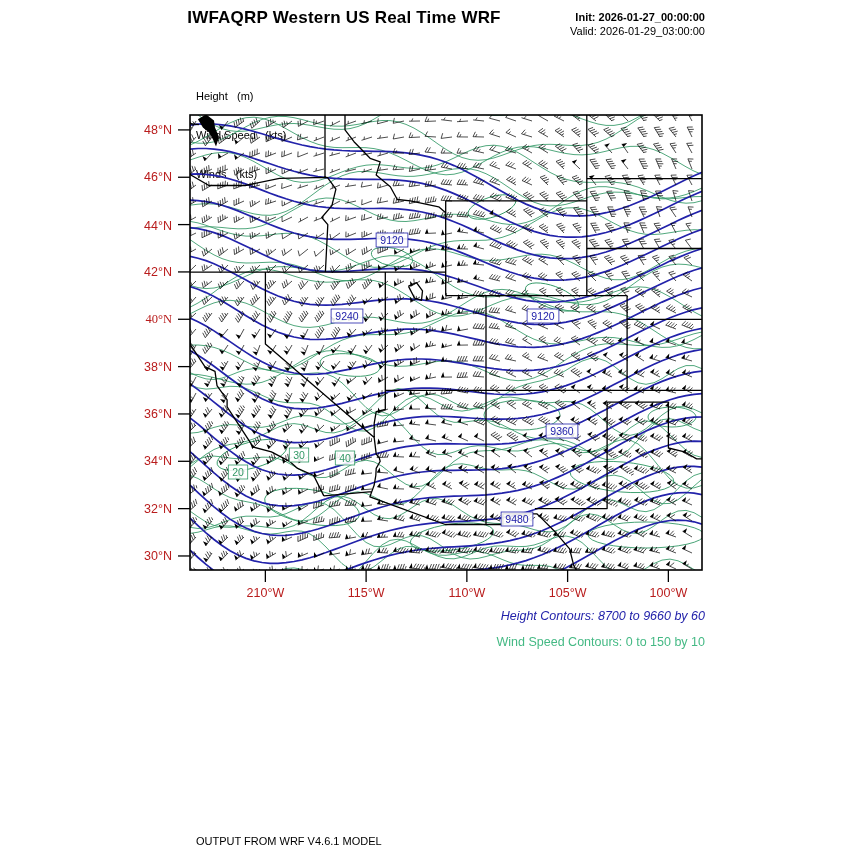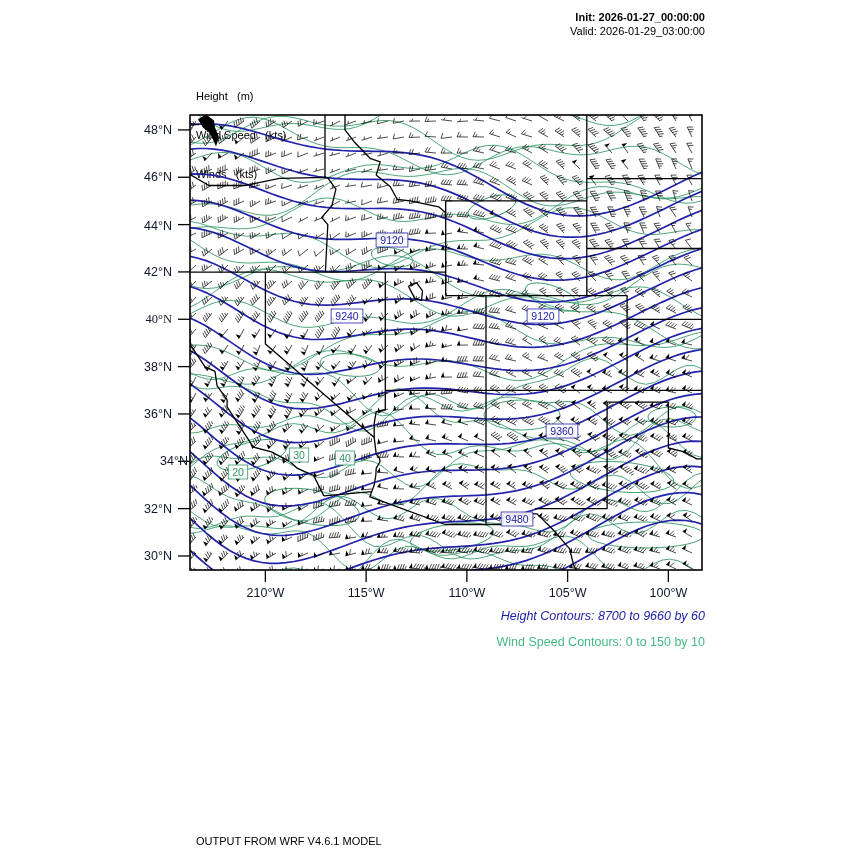--- a/index.html
+++ b/index.html
@@ -6,30 +6,31 @@
   .page{position:relative;width:850px;height:850px;background:#ffffff;overflow:hidden;
         font-family:"Liberation Sans","DejaVu Sans",sans-serif;color:#000;}
   .title{position:absolute;top:8px;left:94px;width:500px;text-align:center;
          font-size:17px;font-weight:700;letter-spacing:.2px;}
   .init-line{position:absolute;top:11px;right:145px;font-size:11px;font-weight:700;text-align:right;}
   .valid-line{position:absolute;top:25px;right:145px;font-size:11px;font-weight:400;text-align:center;}
   .legend{position:absolute;left:196px;top:64px;font-size:11px;line-height:13px;white-space:pre;}
   .caption-height{position:absolute;top:609px;right:145px;font-size:12.5px;text-align:right;font-style:italic;}
   .caption-wind{position:absolute;top:635px;right:145px;font-size:12.5px;text-align:right;}
   .footer{position:absolute;left:196px;top:806px;font-size:11px;line-height:14px;white-space:pre;}
-  .axis-label{position:absolute;font-size:12.5px;color:#0f172a;}
+  .axis-label{position:absolute;font-size:12.5px;color:#b91c1c;}
   .lat-label{text-align:right;width:46px;height:16px;line-height:16px;}
   .lon-label{text-align:center;width:52px;height:16px;line-height:16px;}
   svg.map-svg{position:absolute;left:0;top:0;}
 </style>
 </head>
 <body>
 
 <div class="page">
 
+  <div class="title">IWFAQRP Western US Real Time WRF</div>
   <div class="init-line">Init: 2026-01-27_00:00:00</div>
   <div class="valid-line">Valid: 2026-01-29_03:00:00</div>
 
   <div class="legend">
     <div>Height   (m)</div>
     <div>Wind Speed   (kts)</div>
     <div>Winds   (kts)</div>
   </div>
 
   <svg class="map-svg" id="mapsvg" width="850" height="850" viewBox="0 0 850 850">
@@ -92,21 +93,21 @@
     </svg>
 
   <div id="axis-labels">
       <div class="axis-label lat-label" style="left: 126px; top: 121.912px;">48°N</div>
       <div class="axis-label lat-label" style="left: 126px; top: 169.252px;">46°N</div>
       <div class="axis-label lat-label" style="left: 126px; top: 218px; text-align: right;">44°N</div>
       <div class="axis-label lat-label" style="left: 126px; top: 263.932px;">42°N</div>
       <div class="axis-label lat-label" style="left: 126px; top: 311.272px; font-family: Liberation Serif, serif;">40°N</div>
       <div class="axis-label lat-label" style="left: 126px; top: 358.612px;">38°N</div>
       <div class="axis-label lat-label" style="left: 126px; top: 405.952px; text-align: right;">36°N</div>
-      <div class="axis-label lat-label" style="left: 142px; top: 453.292px;">34°N</div>
+      <div class="axis-label lat-label" style="left: 126px; top: 453.292px;">34°N</div>
       <div class="axis-label lat-label" style="left: 126px; top: 500.632px;">32°N</div>
       <div class="axis-label lat-label" style="left: 126px; top: 547.972px;">30°N</div>
       <div class="axis-label lon-label" style="left: 239.361px; top: 585px;">210°W</div>
       <div class="axis-label lon-label" style="left: 340.111px; top: 585px;">115°W</div>
       <div class="axis-label lon-label" style="left: 440.861px; top: 585px;">110°W</div>
       <div class="axis-label lon-label" style="left: 541.611px; top: 585px;">105°W</div>
       <div class="axis-label lon-label" style="left: 642.361px; top: 585px;">100°W</div>
     </div>
 
   <div class="caption-height" style="color: rgb(34, 34, 170);">Height Contours: 8700 to 9660 by 60</div>

